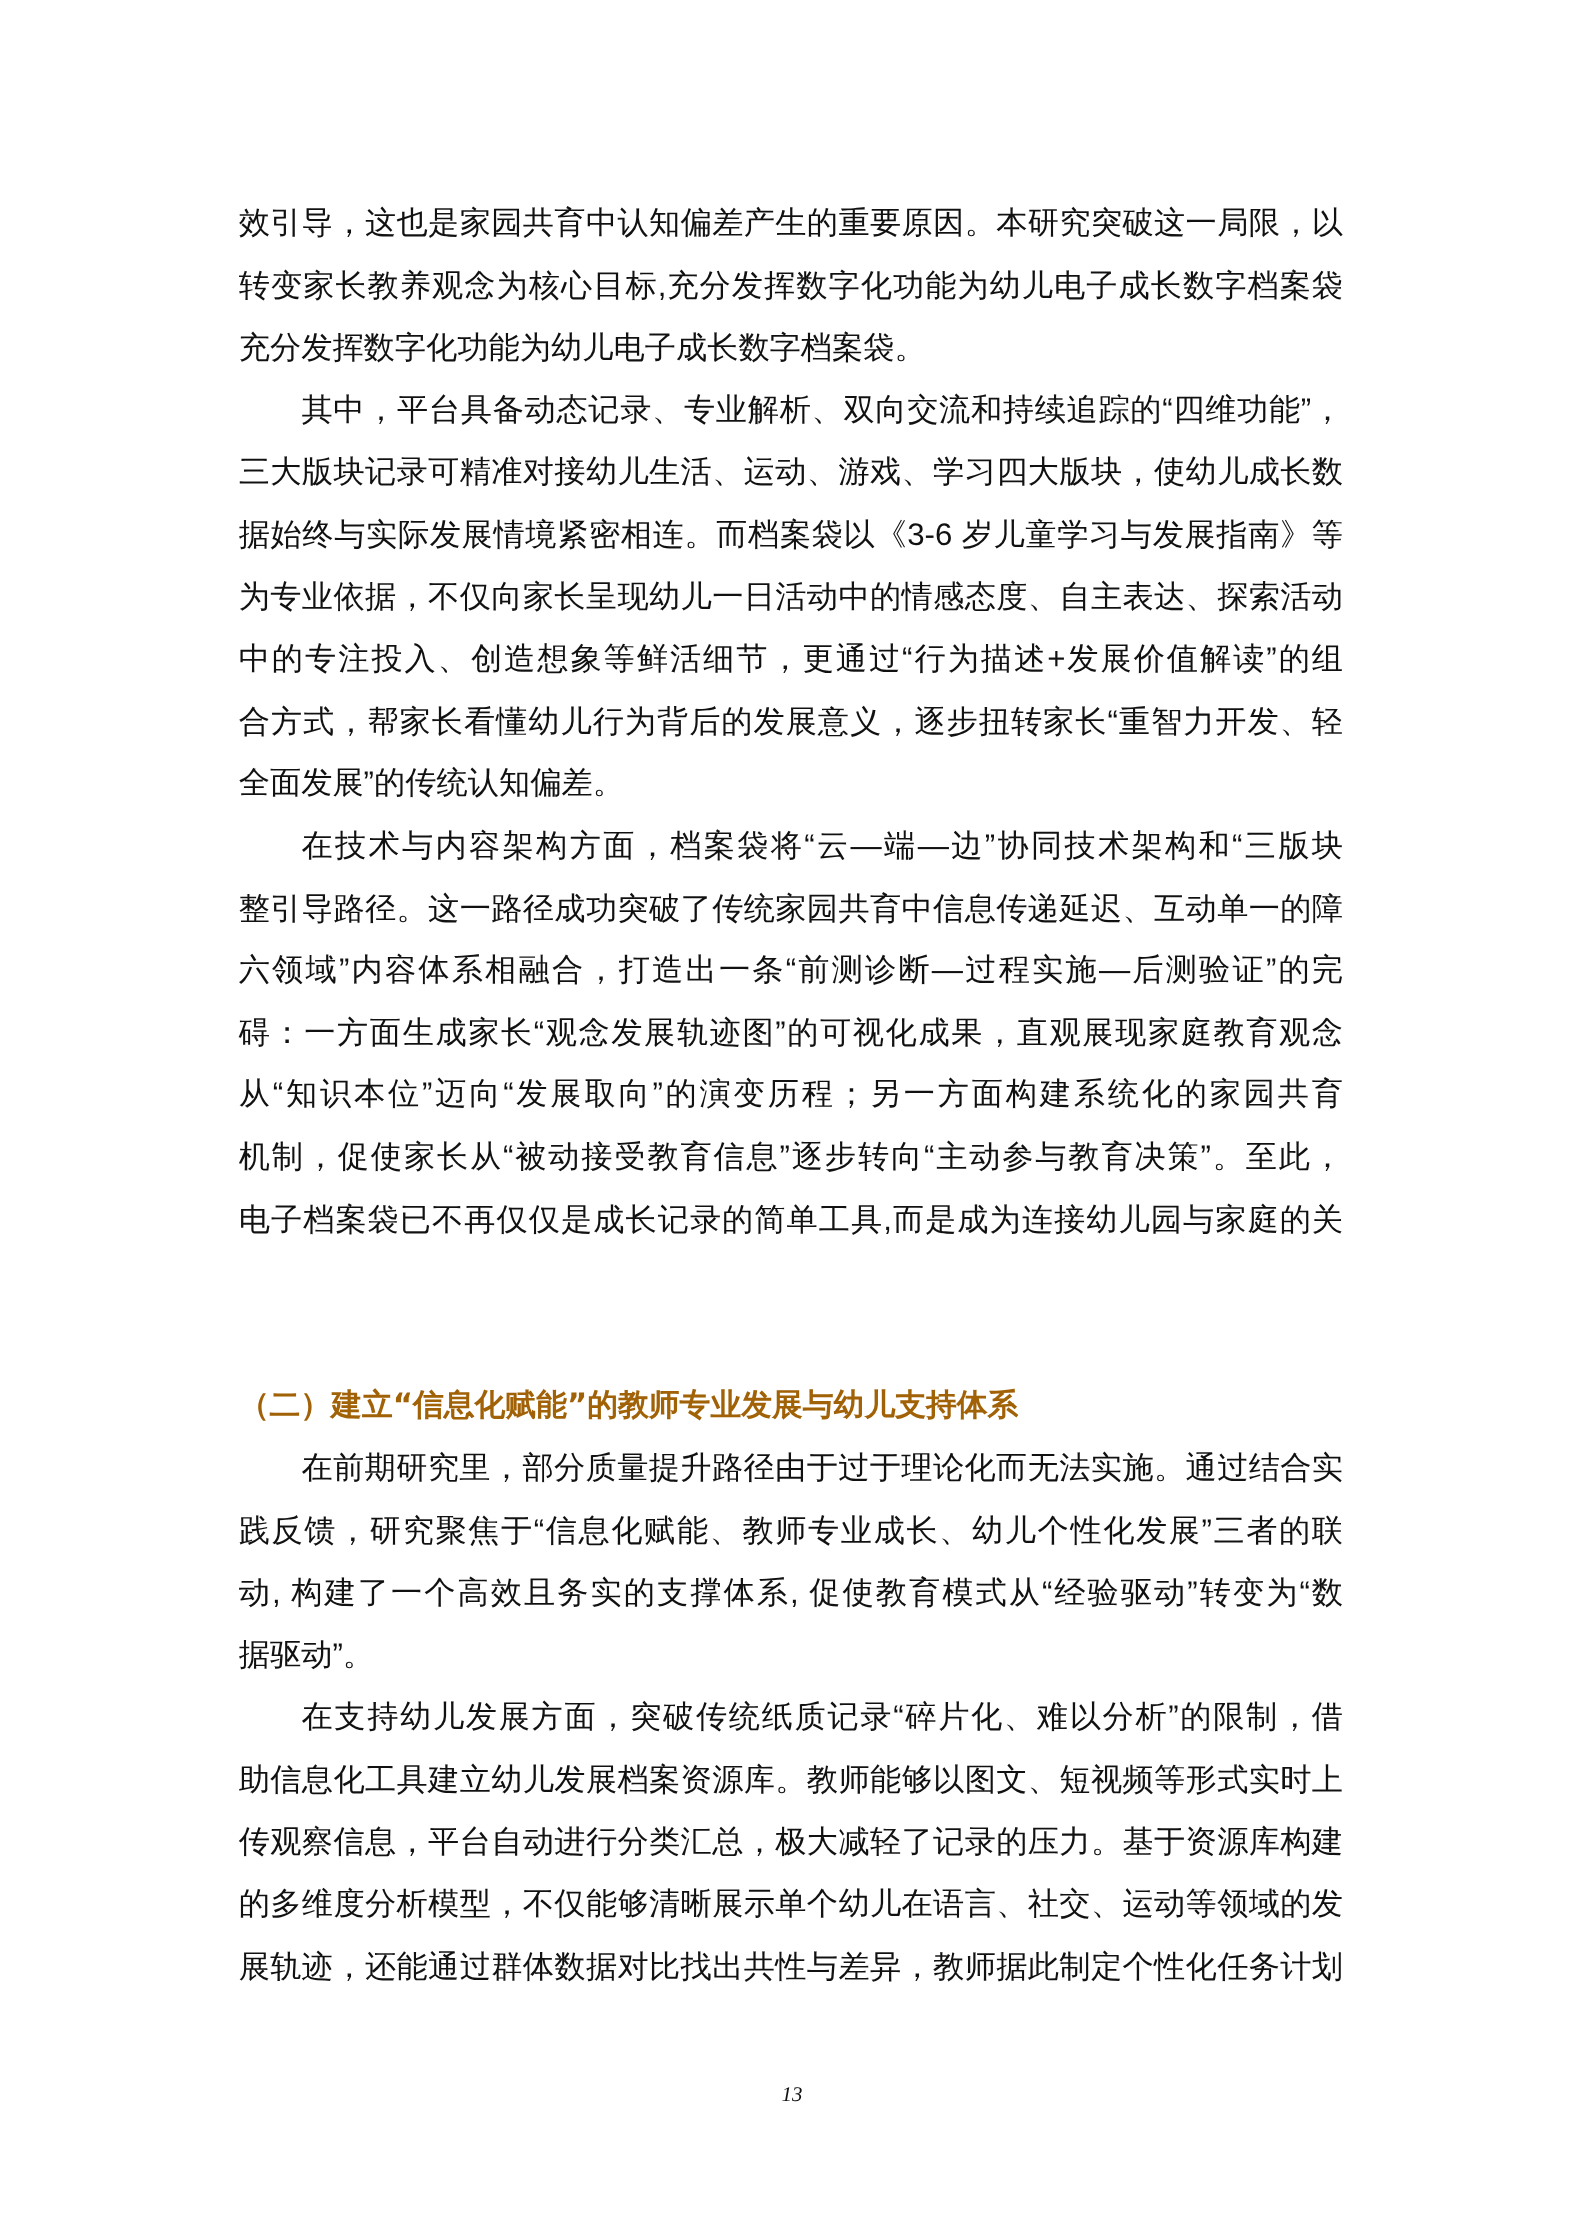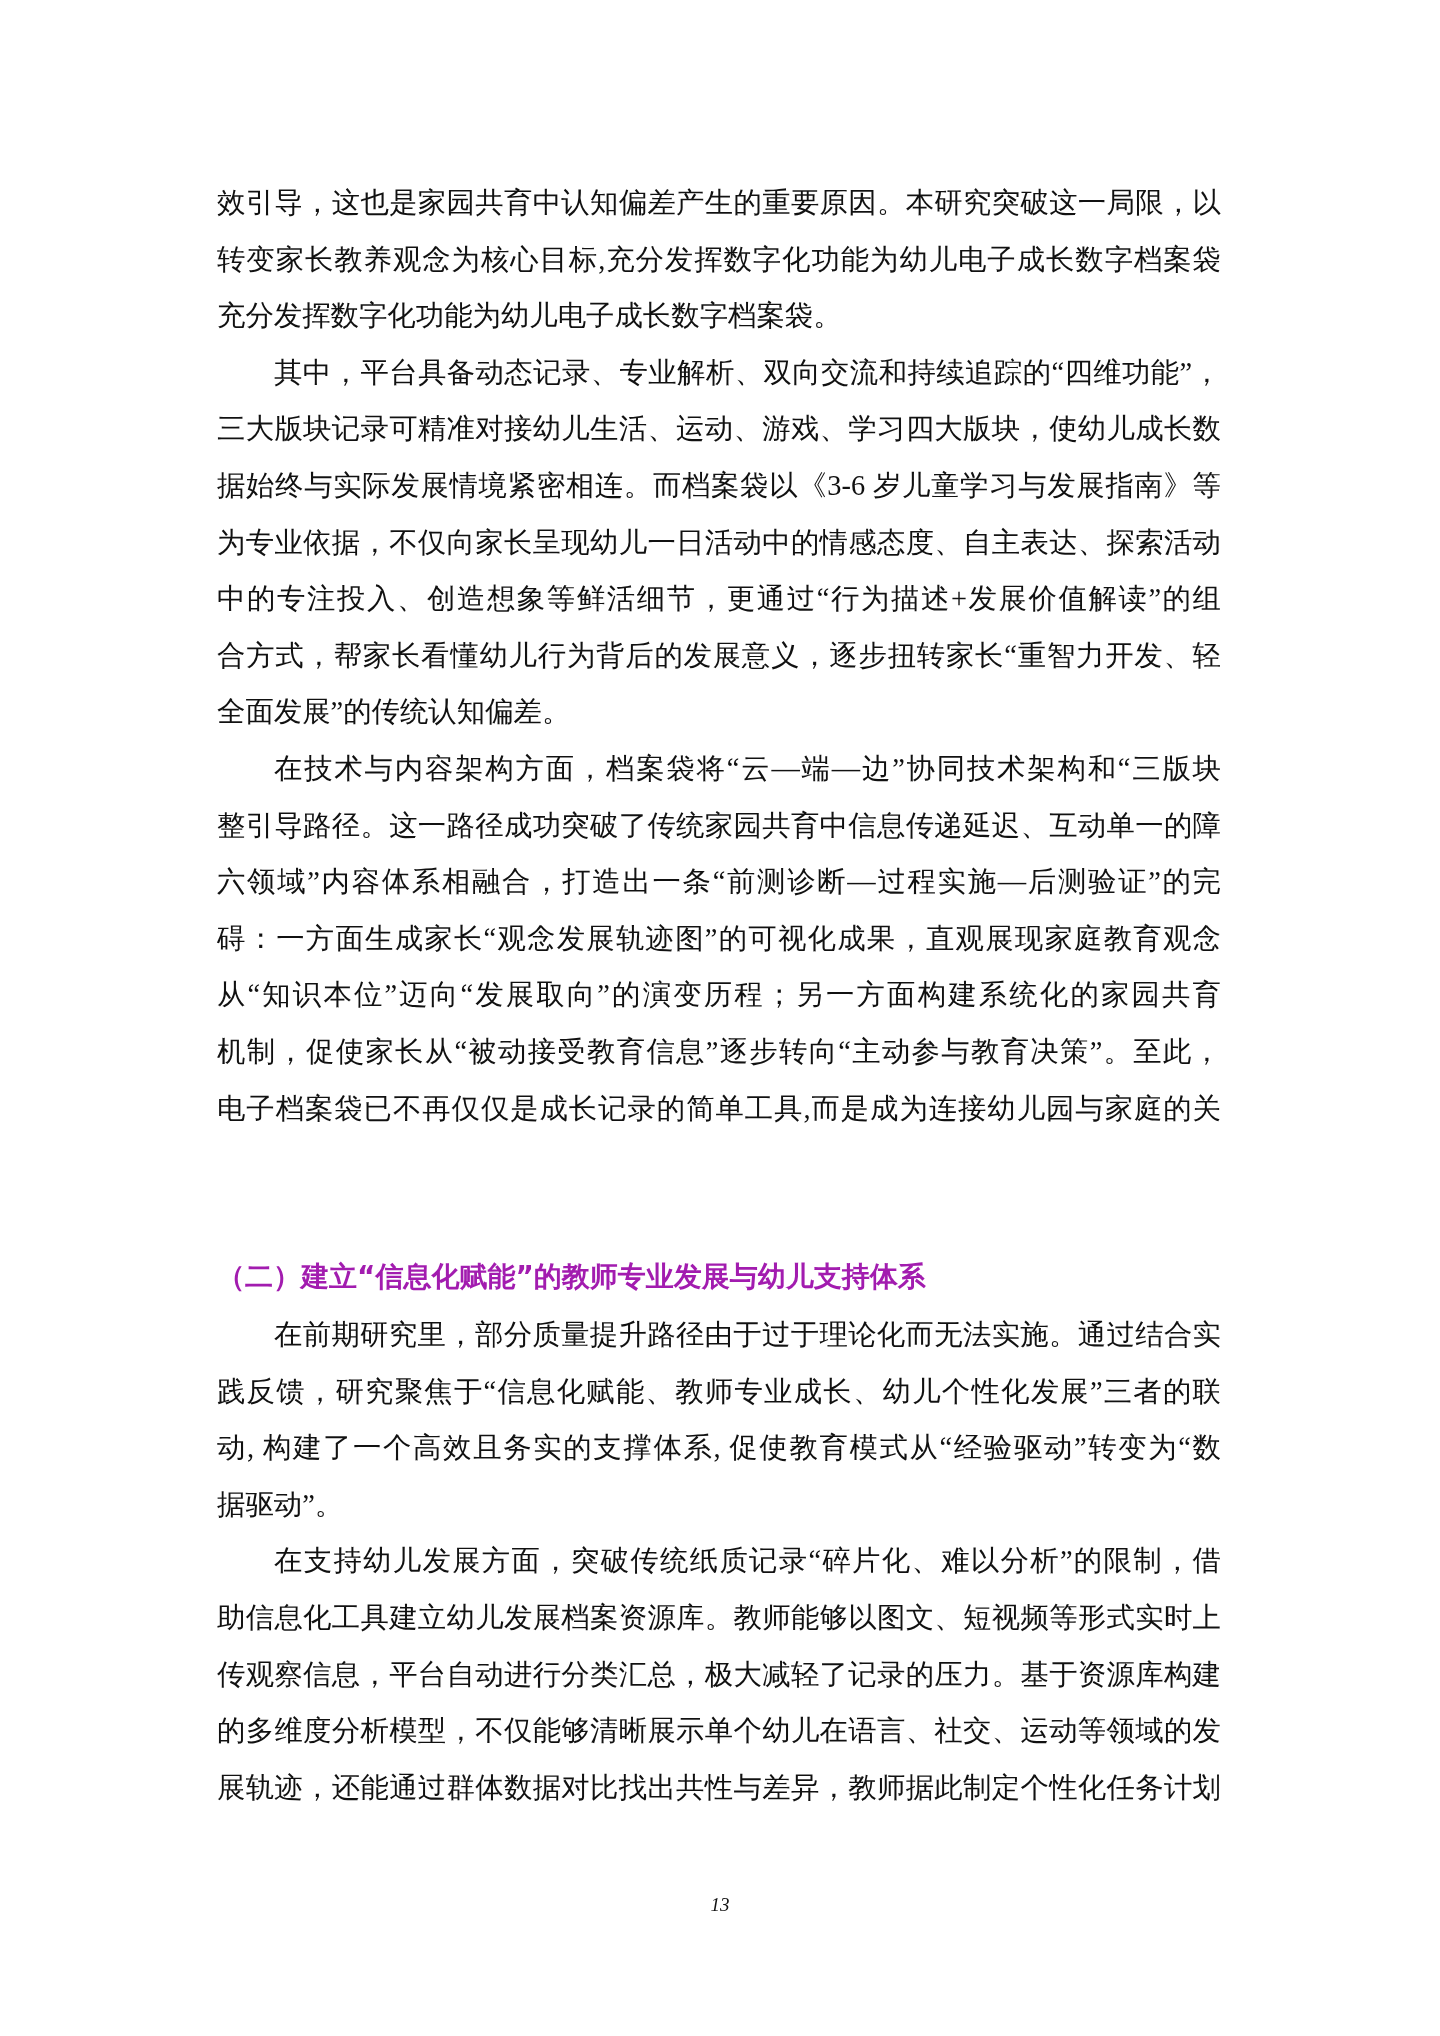--- a/index.html
+++ b/index.html
@@ -18,21 +18,21 @@
     position: absolute;
     left: 0; top: 0;
     width: 1440px;
     height: 2036px;
     background: #ffffff;
   }
   .text-block {
     position: absolute;
     left: 217px;
     width: 1004px;
-    font-family: Liberation Serif, serif;
+    font-family: Liberation Sans, sans-serif;
     font-size: 28.4px;
     line-height: 56.6px;
   }
   .line {
     display: block;
     height: 56.6px;
     white-space: nowrap;
     text-align: justify;
     text-align-last: justify;
     overflow: visible;
@@ -46,21 +46,21 @@
   .heading {
     position: absolute;
     left: 217px;
     top: 1249px;
     height: 56px;
     line-height: 56px;
     font-family: "DejaVu Sans", "Liberation Sans", sans-serif;
     font-weight: bold;
     font-size: 28px;
     white-space: nowrap;
-    color: #a21caf;
+    color: #a16207;
   }
   .page-number {
     position: absolute;
     left: 0;
     width: 1440px;
     top: 1892px;
     text-align: center;
     font-family: "Liberation Serif", "DejaVu Serif", serif;
     font-size: 19px;
     line-height: 26px;

